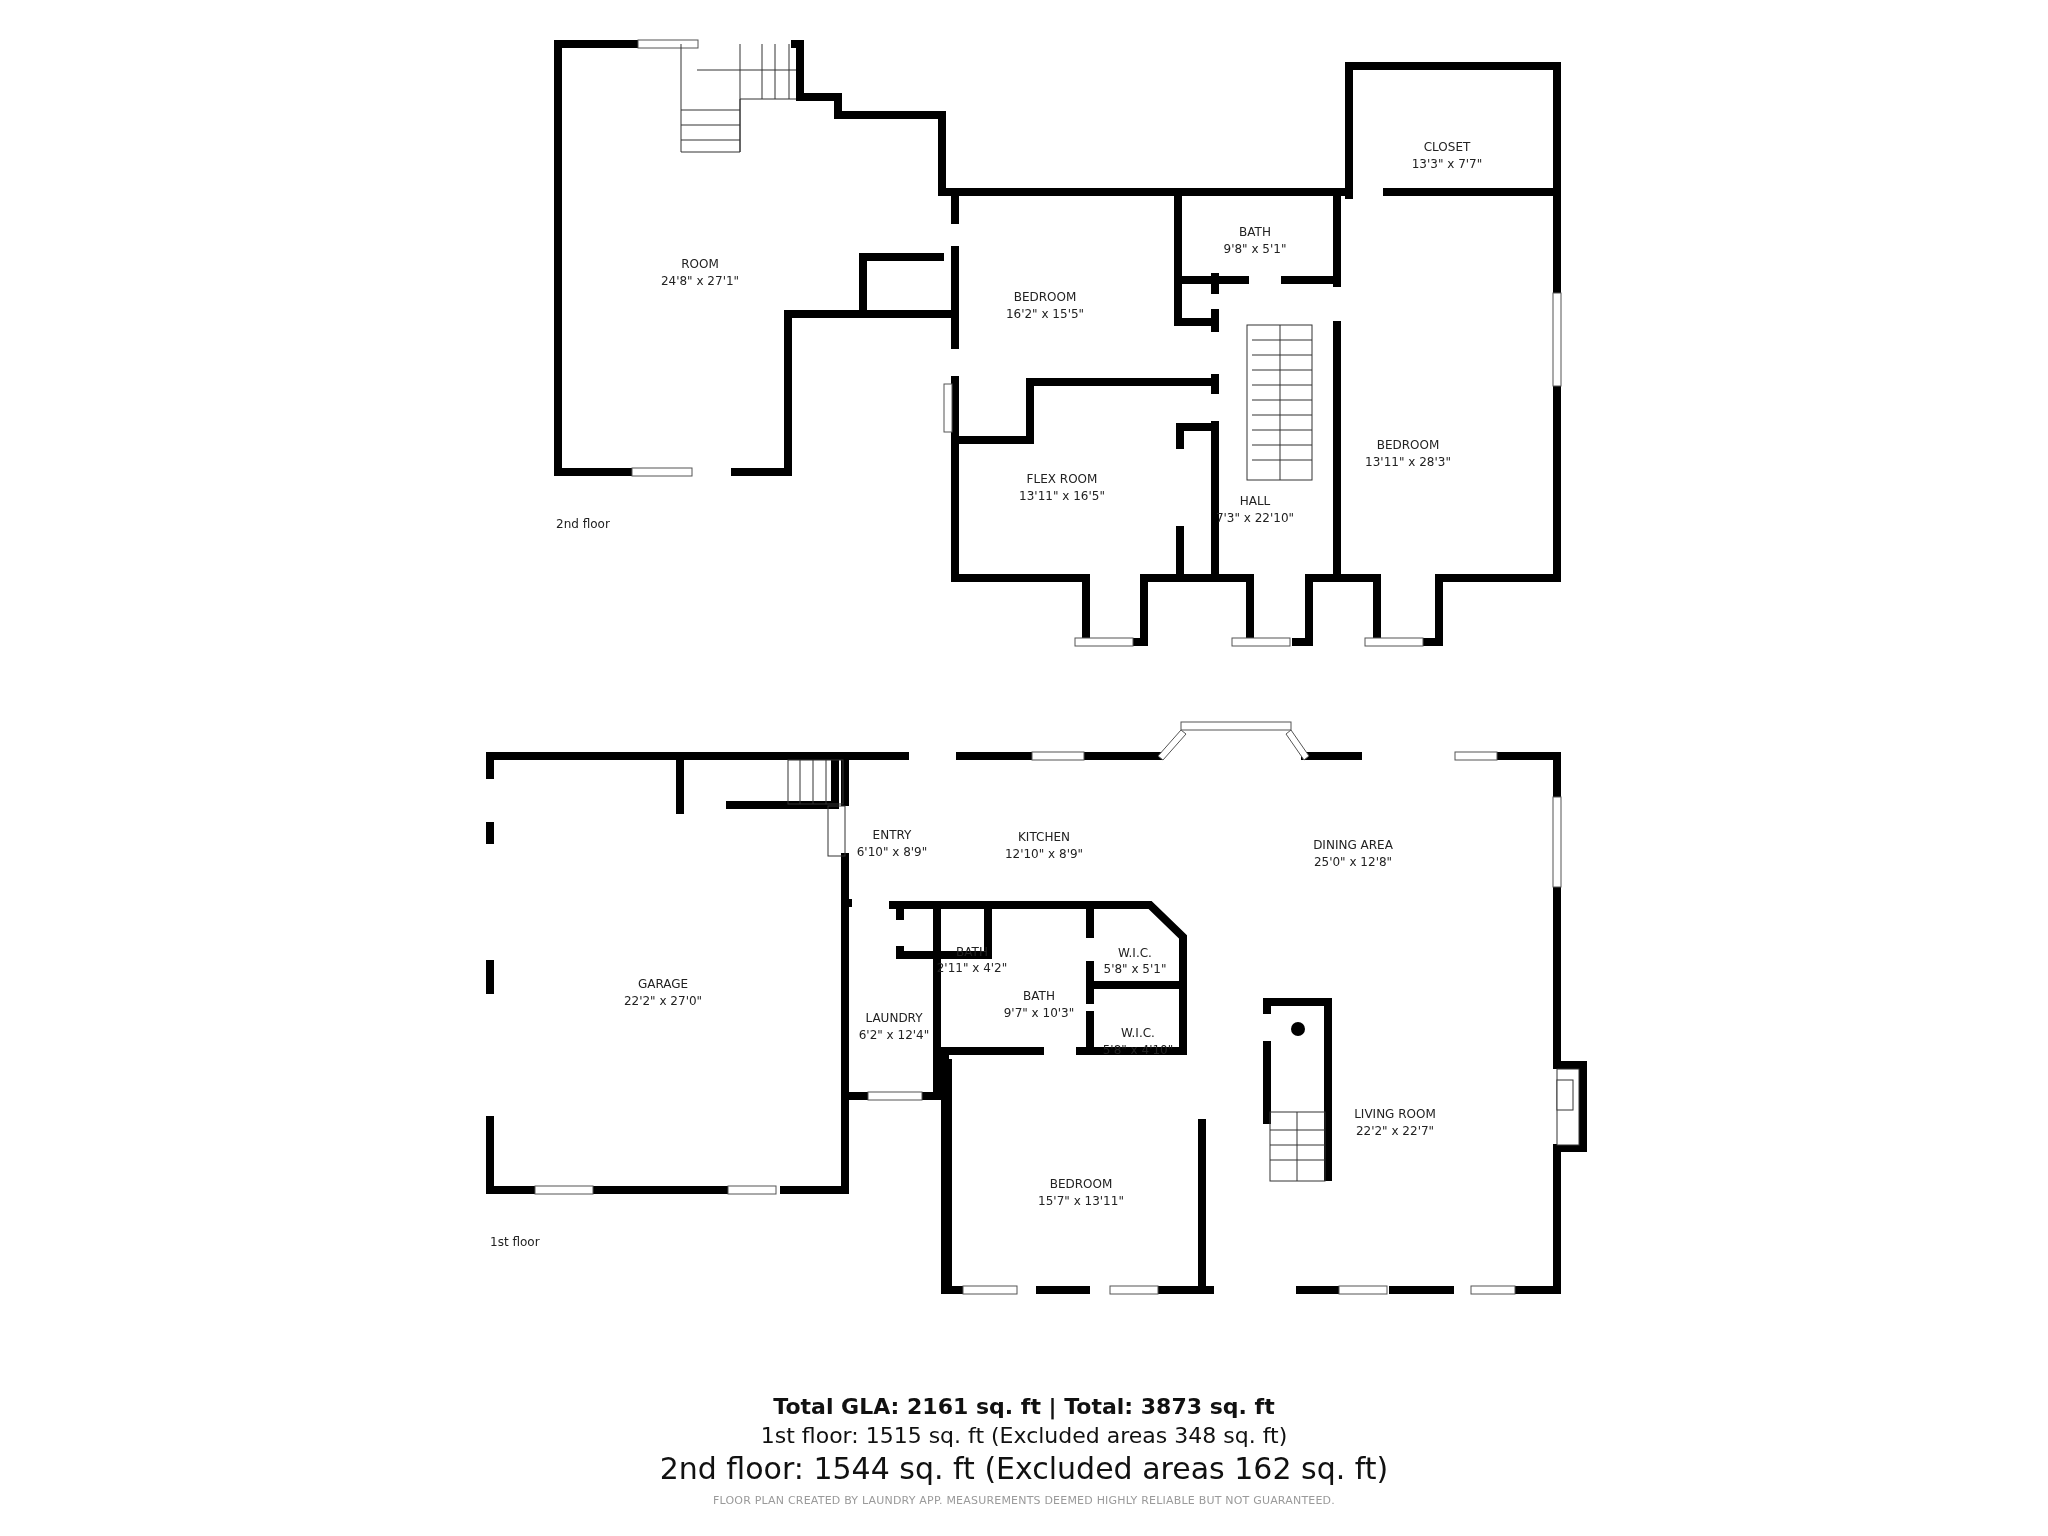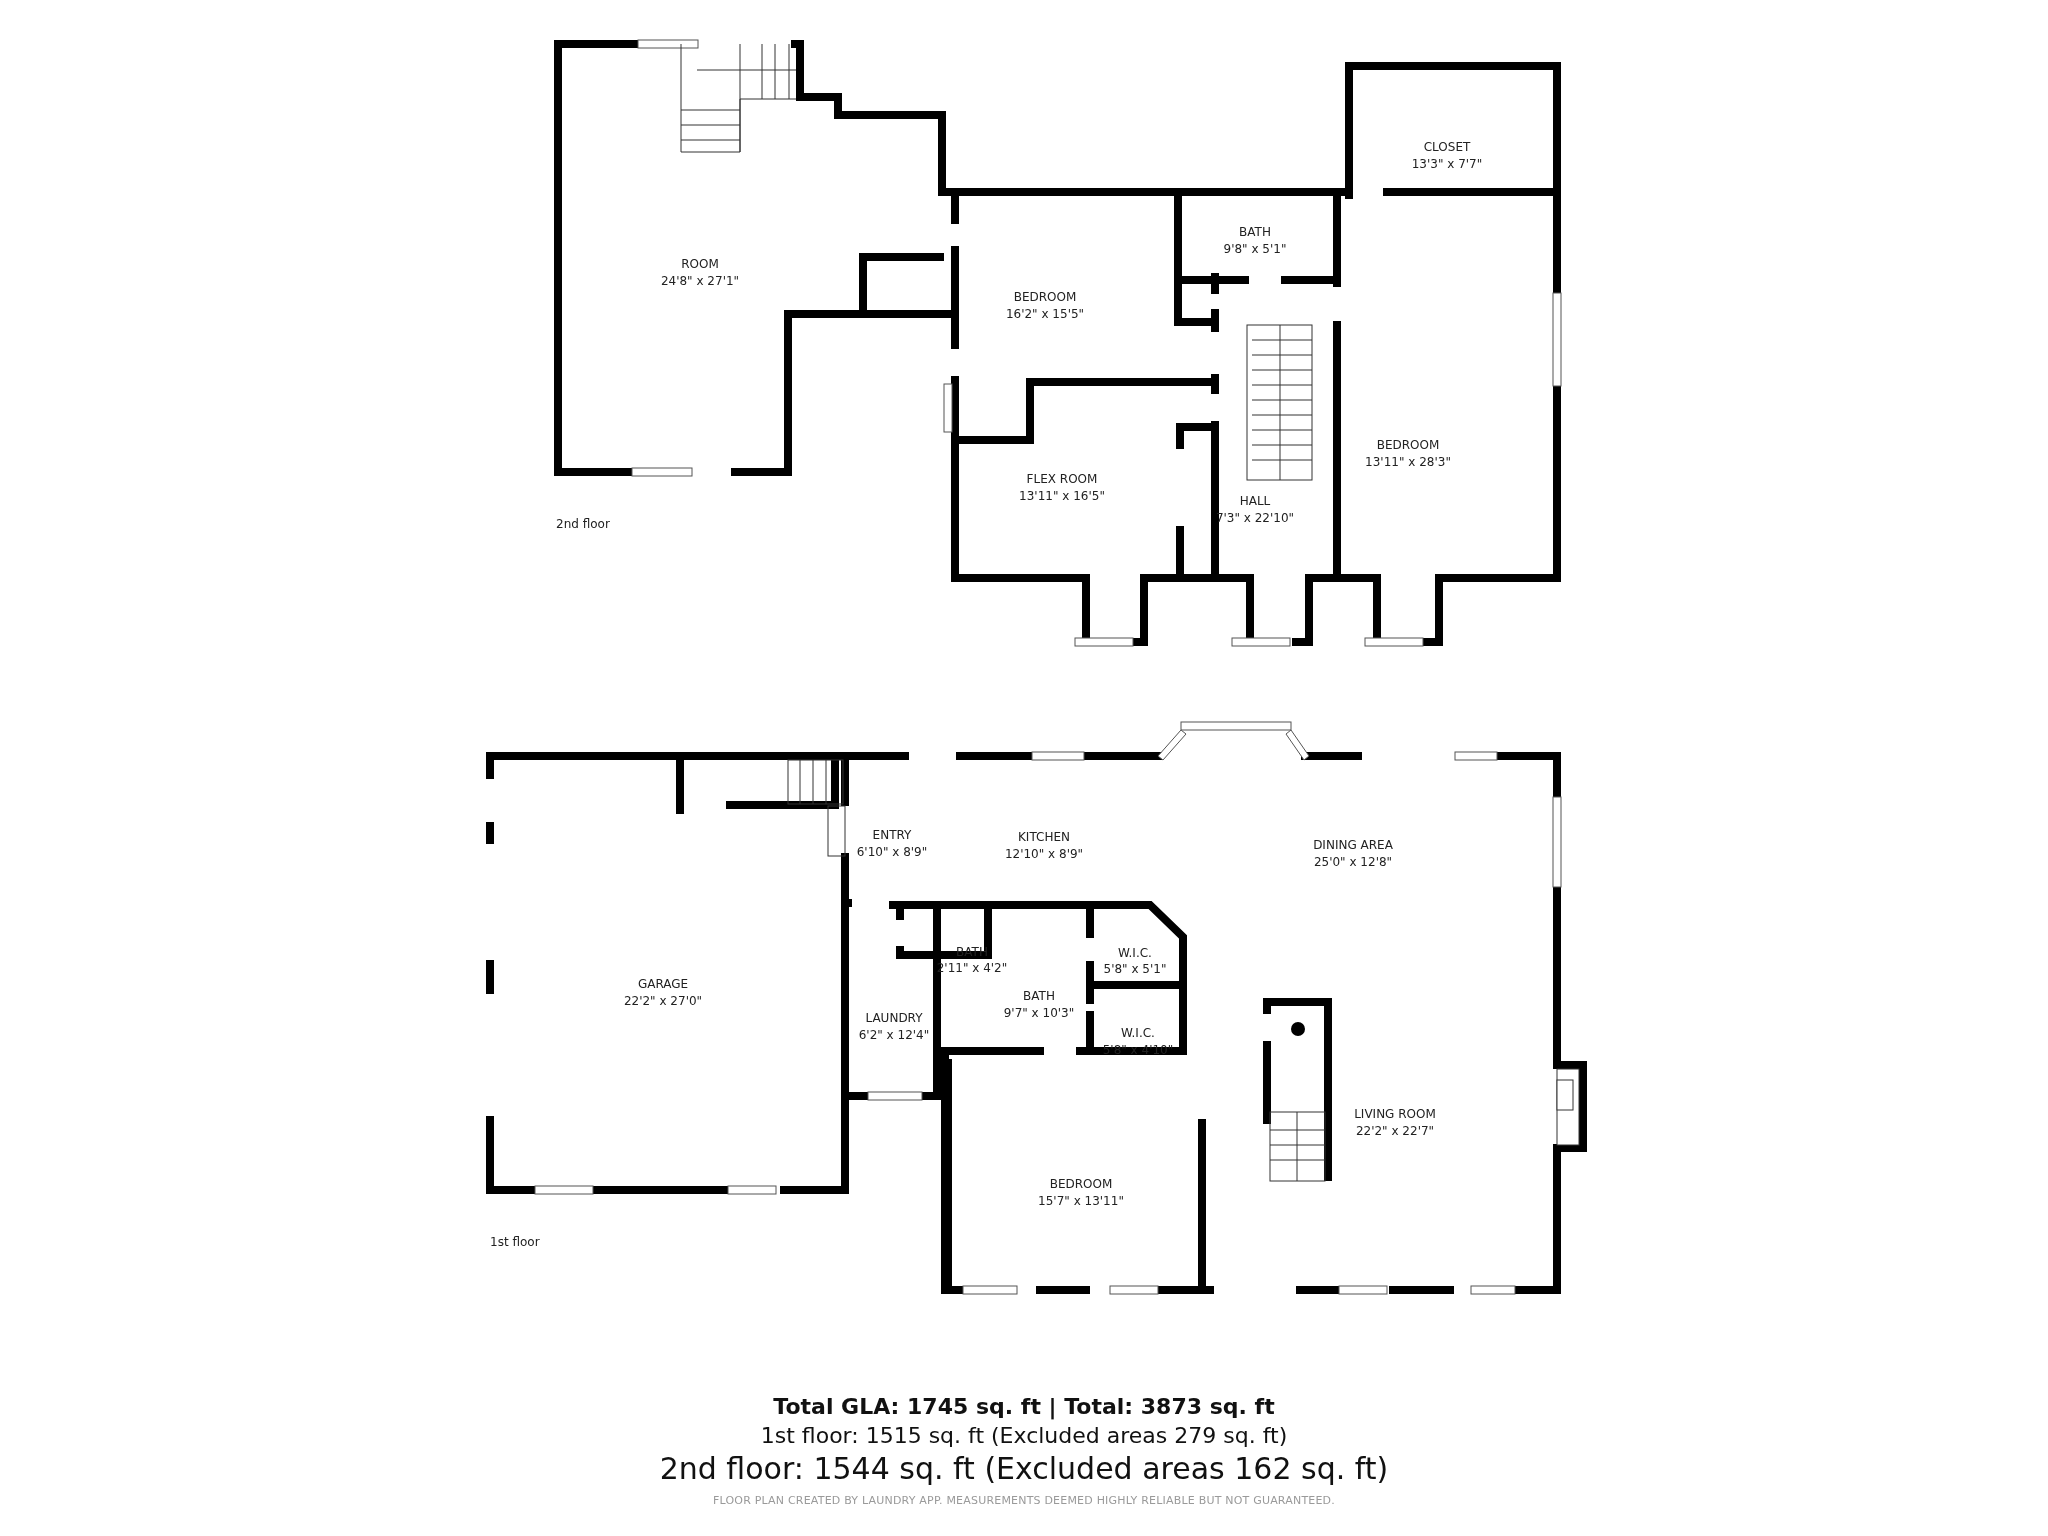--- a/index.html
+++ b/index.html
@@ -219,16 +219,16 @@
     <text class="room-label" x="1138" y="1054">5'8" x 4'10"</text>
     <text class="room-label" x="894" y="1022">LAUNDRY</text>
     <text class="room-label" x="894" y="1039">6'2" x 12'4"</text>
     <text class="room-label" x="1395" y="1118">LIVING ROOM</text>
     <text class="room-label" x="1395" y="1135">22'2" x 22'7"</text>
     <text class="room-label" x="1081" y="1188">BEDROOM</text>
     <text class="room-label" x="1081" y="1205">15'7" x 13'11"</text>
   </g>
 </svg>
 
-<div id="total-line" class="summary">Total GLA: 1745 sq. ft | Total: 3873 sq. ft</div>
-<div id="floor1-line" class="summary">1st floor: 1515 sq. ft (Excluded areas 279 sq. ft)</div>
+<div id="total-line" class="summary">Total GLA: 2161 sq. ft | Total: 3873 sq. ft</div>
+<div id="floor1-line" class="summary">1st floor: 1515 sq. ft (Excluded areas 348 sq. ft)</div>
 <div id="floor2-line" class="summary">2nd floor: 1544 sq. ft (Excluded areas 162 sq. ft)</div>
 <div id="disclaimer" class="summary">FLOOR PLAN CREATED BY LAUNDRY APP. MEASUREMENTS DEEMED HIGHLY RELIABLE BUT NOT GUARANTEED.</div>
 
 </body></html>

